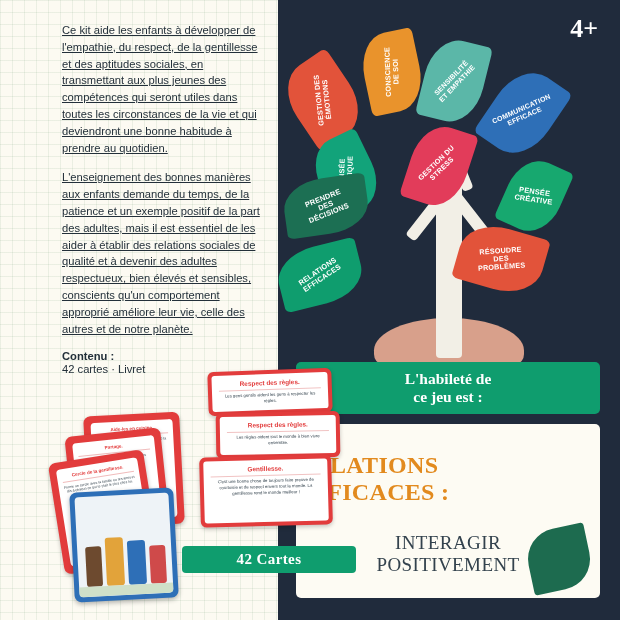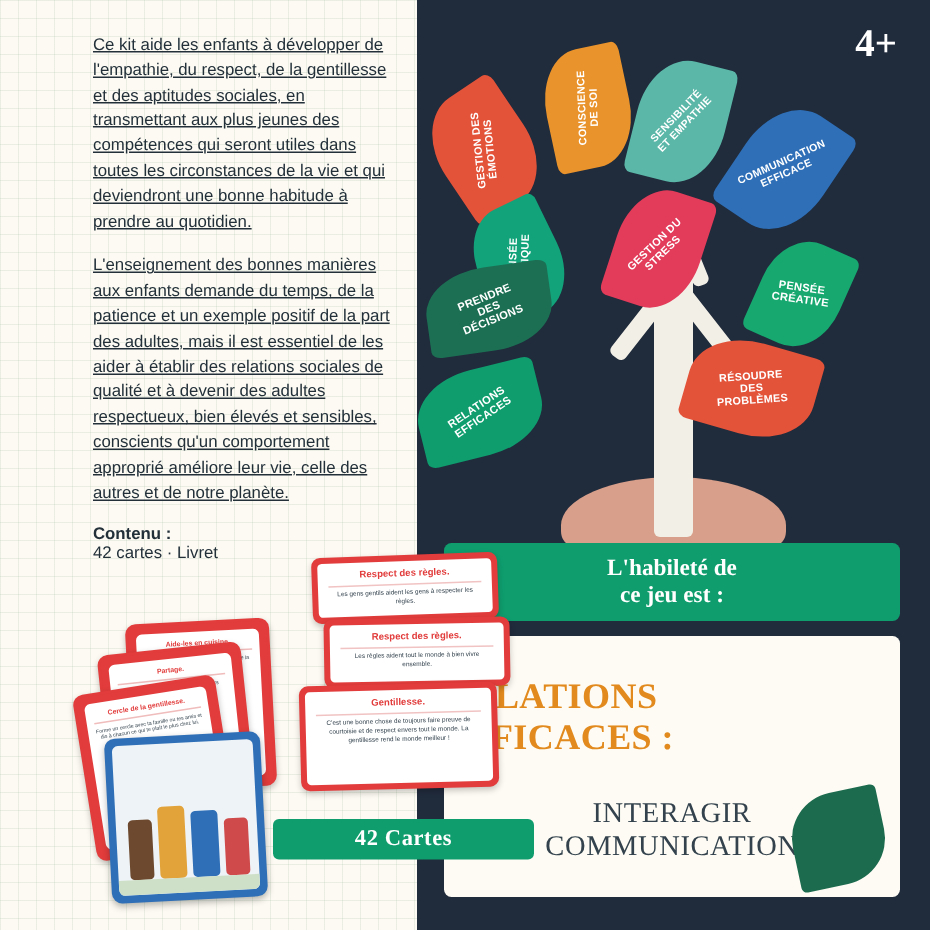--- a/index.html
+++ b/index.html
@@ -242,21 +242,21 @@
     <div>ce jeu est :</div>
   </div>
 
   <div class="white-card" style="left:18px; top:424px; width:304px;">
     <div class="wc-t1">
       <span>RELATIONS</span><br>
       <span>EFFICACES :</span>
     </div>
     <div class="wc-t2">
       <span>INTERAGIR</span><br>
-      <span>COMMUNICATION</span>
+      <span>POSITIVEMENT</span>
     </div>
     <div class="corner-leaf"></div>
   </div>
 </div>
 
 <div class="cards-area">
   <div class="card c3">
     <div class="inner">
       <div class="ct">Aide-les en cuisine.</div>
       <div class="cb">Les gens gentils aident les gens à mettre la table.</div>

